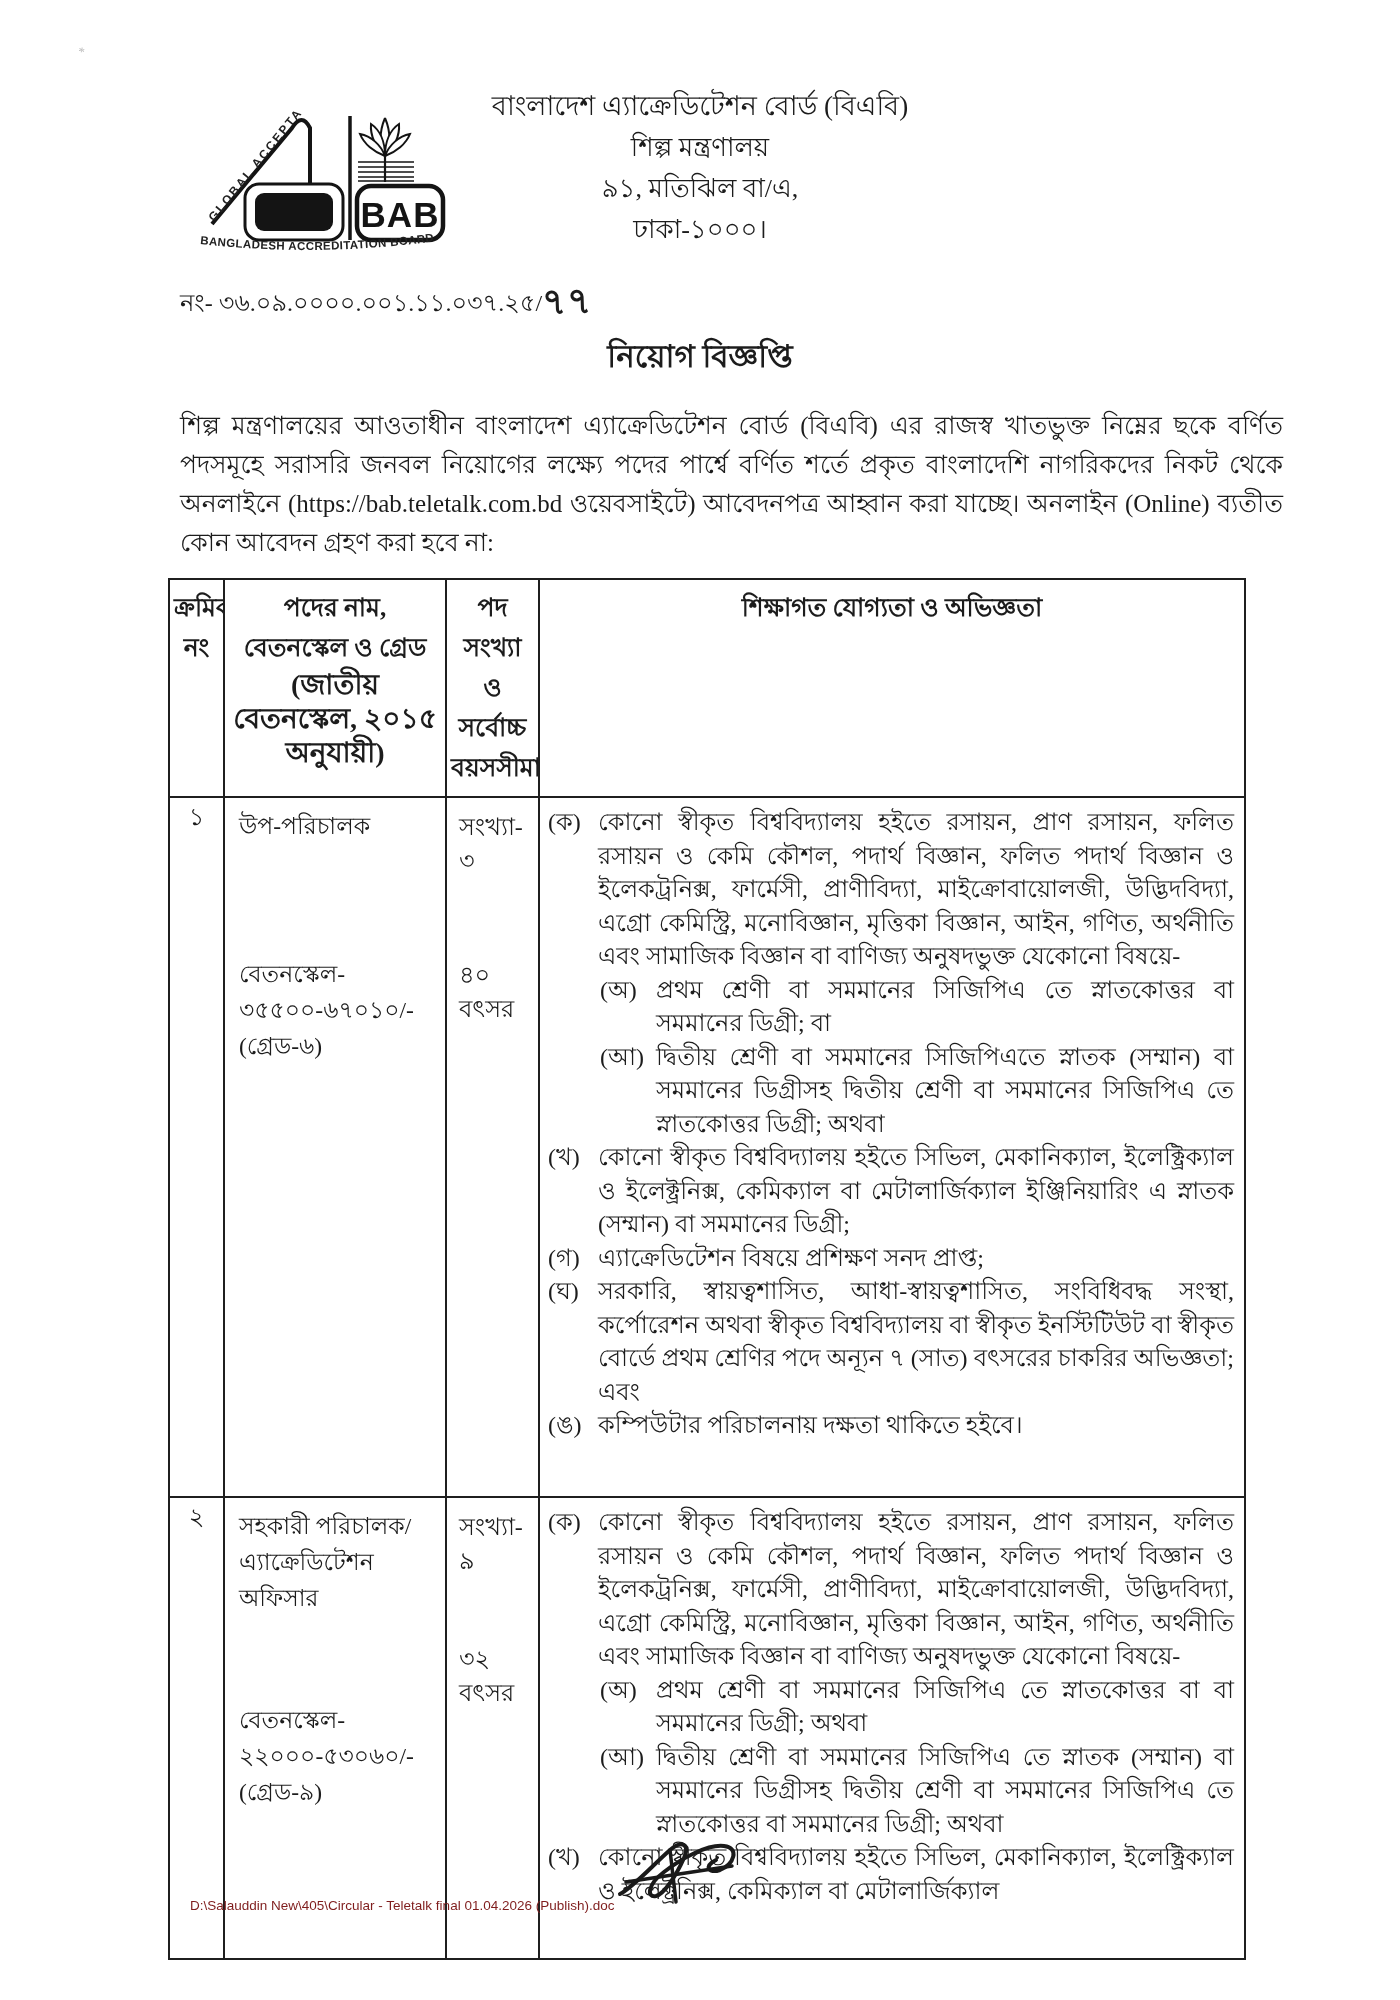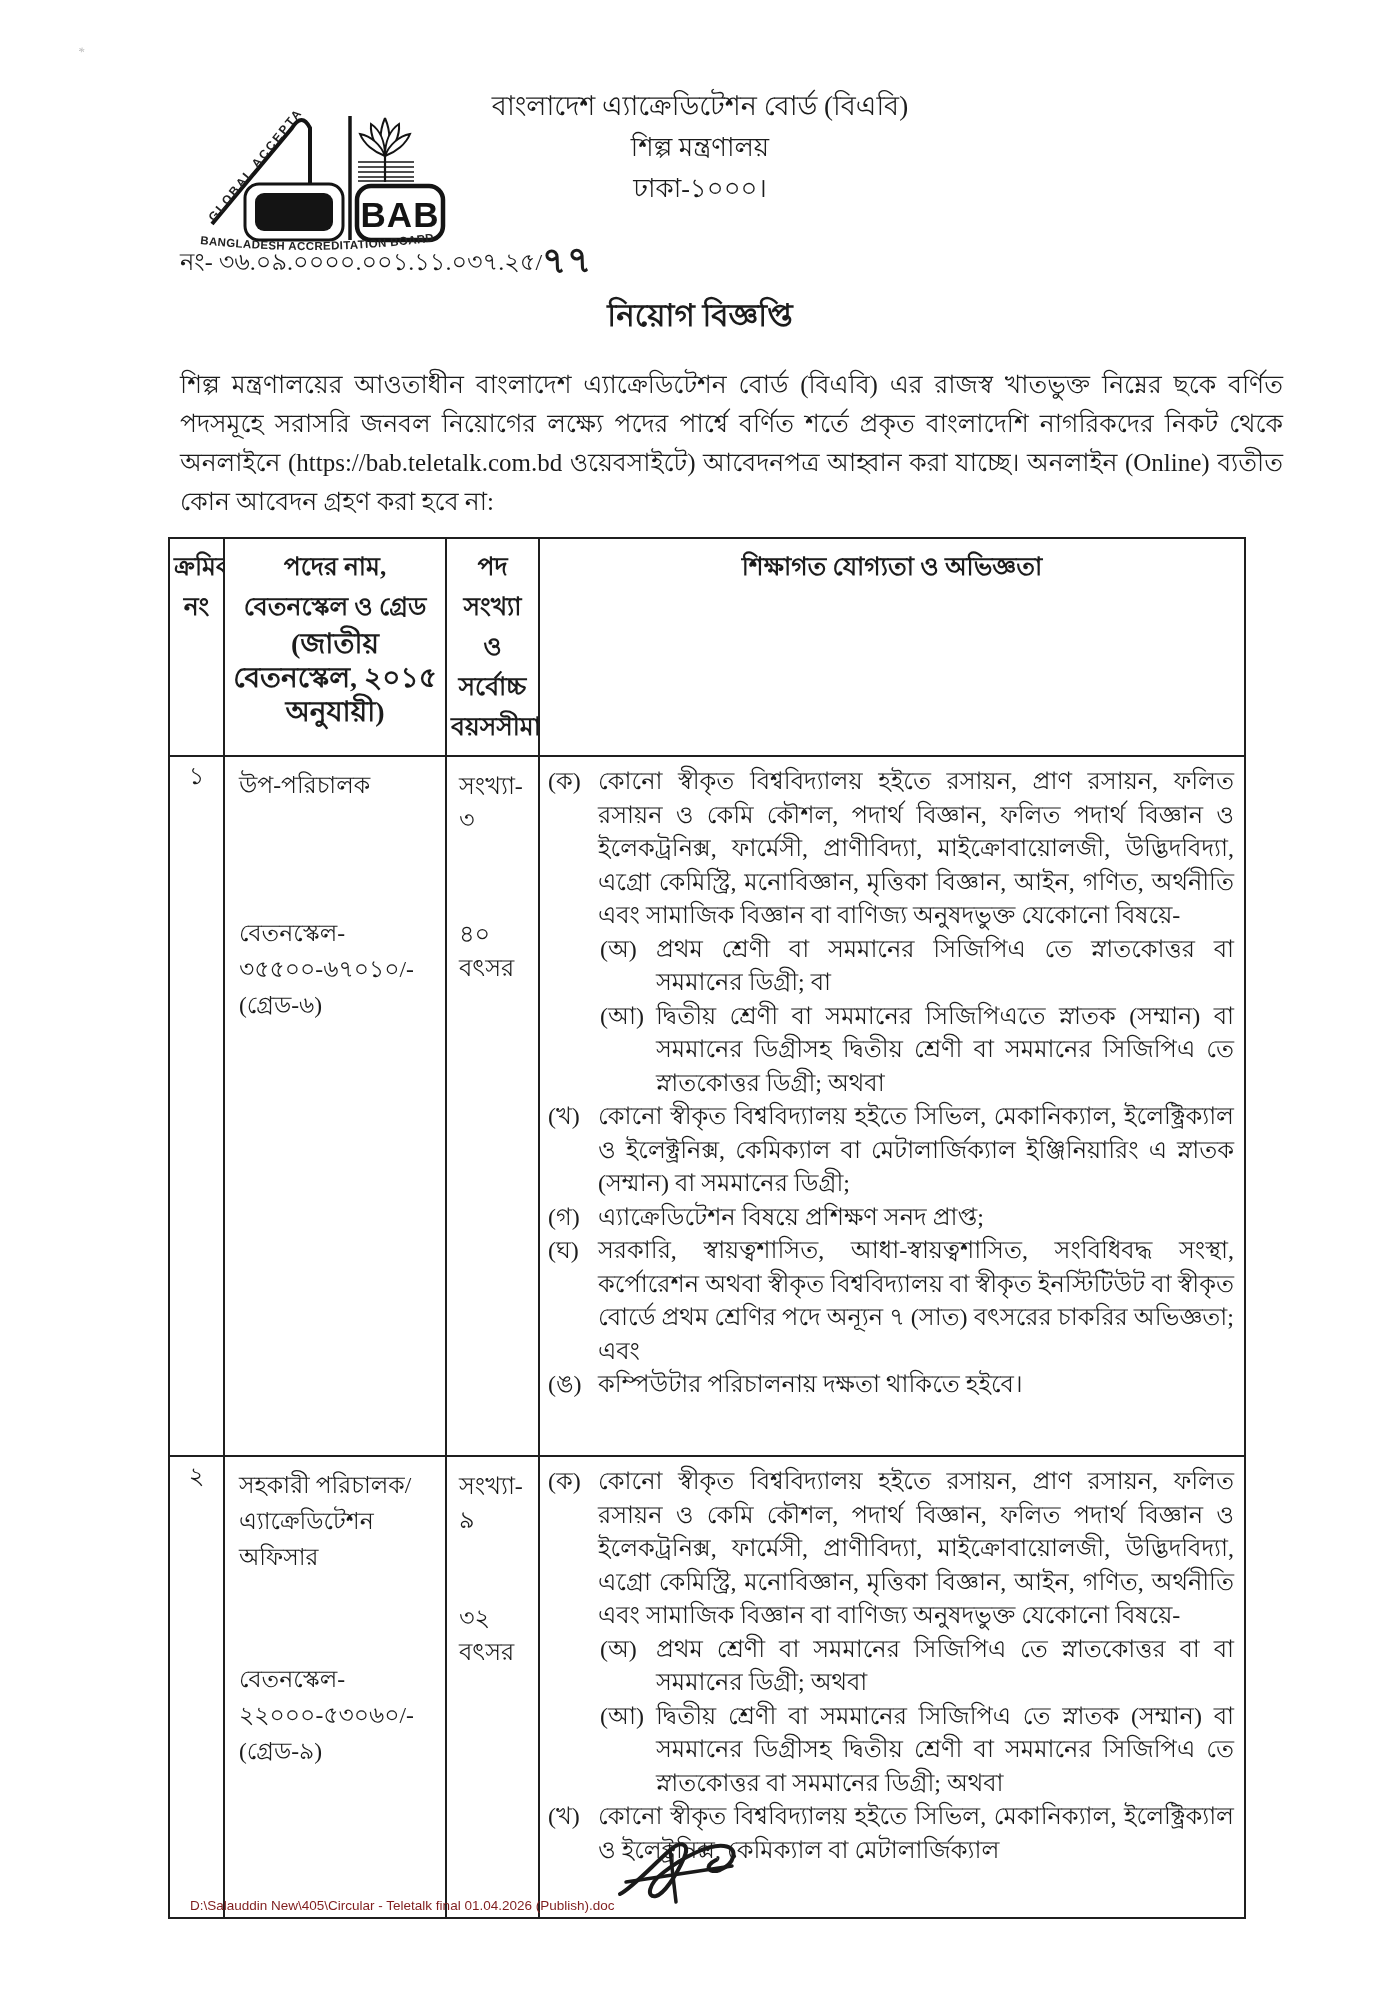--- a/index.html
+++ b/index.html
@@ -118,20 +118,21 @@
       </text>
       <text font-size="11.5" font-weight="bold" fill="#222" letter-spacing="0.4">
         <textPath href="#arcPath">BANGLADESH ACCREDITATION BOARD</textPath>
       </text>
     </svg>
   </div>
 
   <div class="org-block">
     <div class="org-line1">বাংলাদেশ এ্যাক্রেডিটেশন বোর্ড (বিএবি)</div>
     <div>শিল্প মন্ত্রণালয়</div>
+    <div>৯১, মতিঝিল বা/এ,</div>
     <div>ঢাকা-১০০০।</div>
   </div>
 
   <div class="meta-row">
     <div>
       <span>নং- ৩৬.০৯.০০০০.০০১.১১.০৩৭.২৫/</span><span class="memo-hand">৭৭</span>
     </div>
   </div>
 
   <div class="notice-title">নিয়োগ বিজ্ঞপ্তি</div>

